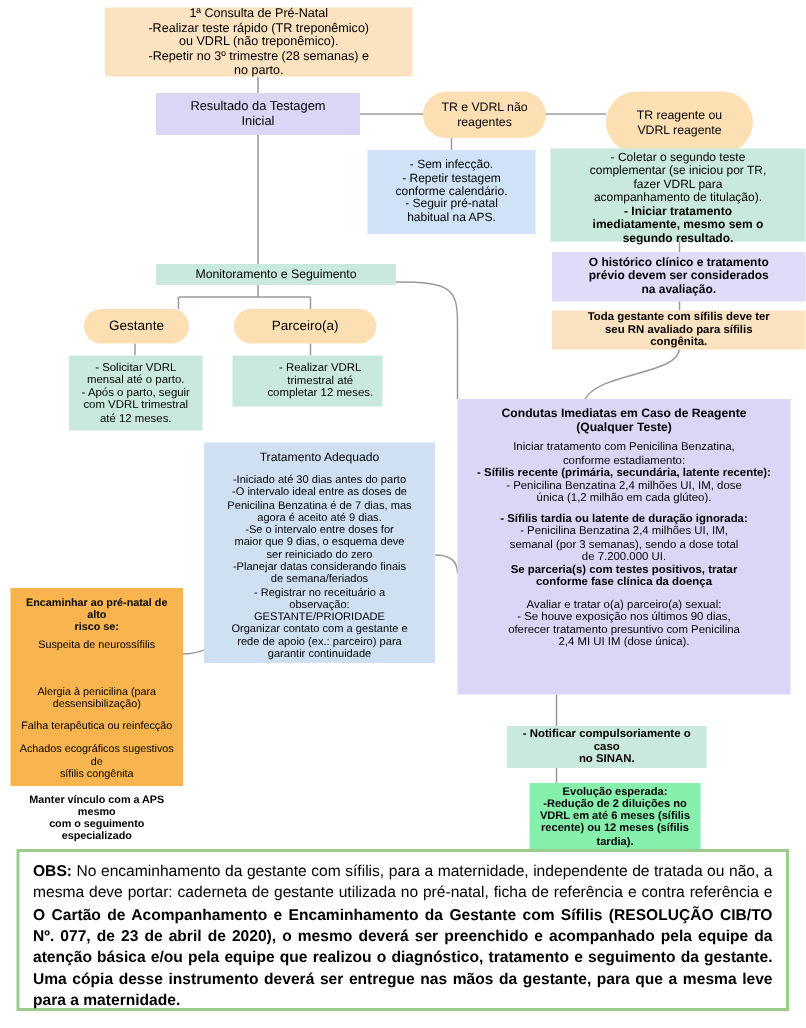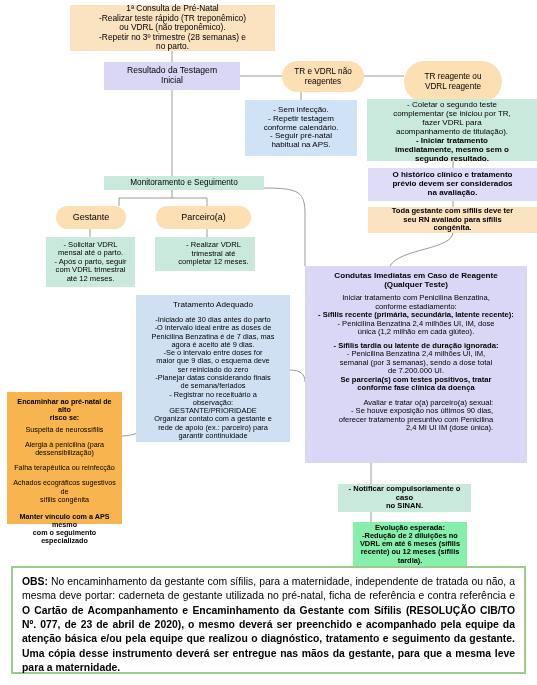--- a/index.html
+++ b/index.html
@@ -190,21 +190,21 @@
 conforme estadiamento:</span>
     <span class="bold" style="white-space:pre-line; display:block;">- Sífilis recente (primária, secundária, latente recente):</span>
     <span style="white-space:pre-line; display:block;">- Penicilina Benzatina 2,4 milhões UI, IM, dose
 única (1,2 milhão em cada glúteo).</span>
     <span class="bold" style="white-space:pre-line; display:block; margin-top:5px;">- Sífilis tardia ou latente de duração ignorada:</span>
     <span style="white-space:pre-line; display:block;">- Penicilina Benzatina 2,4 milhões UI, IM,
 semanal (por 3 semanas), sendo a dose total
 de 7.200.000 UI.</span>
     <span class="bold" style="white-space:pre-line; display:block;">Se parceria(s) com testes positivos, tratar
 conforme fase clínica da doença</span>
-    <span style="white-space:pre-line; display:block; margin-top:6px;text-align:right;">Avaliar e tratar o(a) parceiro(a) sexual:
+    <span style="white-space:pre-line; display:block; margin-top:6px;">Avaliar e tratar o(a) parceiro(a) sexual:
 - Se houve exposição nos últimos 90 dias,
 oferecer tratamento presuntivo com Penicilina
 2,4 MI UI IM (dose única).</span>
   </div>
 
   <div class="node lightblue2 square" style="left:136px; top:295px; width:154px; height:147px; font-size:7.4px;
               flex-direction:column; align-items:center; justify-content:flex-start;
               padding:5px 4px 4px 4px;">
     <span style="font-size:8.1px; display:block; margin-bottom:7px;">Tratamento Adequado</span>
     <span style="white-space:pre-line; display:block;">-Iniciado até 30 dias antes do parto
@@ -222,21 +222,21 @@
     <span style="white-space:pre-line; display:block;">Organizar contato com a gestante e
 rede de apoio (ex.: parceiro) para
 garantir continuidade</span>
   </div>
 
   <div class="node orange square" style="left:7px; top:392px; width:115px; height:132px; font-size:7.2px;
               flex-direction:column; align-items:center; justify-content:flex-start;
               padding:6px 4px 5px 4px;">
     <span class="bold" style="white-space:pre-line; display:block; margin-bottom:4px;">Encaminhar ao pré-natal de alto
 risco se:</span>
-    <span style="white-space:pre-line; display:block; margin-bottom:7px;">Suspeita de neurossífilis</span>
+    <span style="white-space:pre-line; display:block; margin-bottom:23px;">Suspeita de neurossífilis</span>
     <span style="white-space:pre-line; display:block; margin-bottom:7px;">Alergia à penicilina (para
 dessensibilização)</span>
     <span style="white-space:pre-line; display:block; margin-bottom:7px;">Falha terapêutica ou reinfecção</span>
     <span style="white-space:pre-line; display:block; margin-bottom:9px;">Achados ecográficos sugestivos de
 sífilis congênita</span>
     <span class="bold" style="white-space:pre-line; display:block;">Manter vínculo com a APS mesmo
 com o seguimento especializado</span>
   </div>
 
   <div class="node mint square bold" style="left:338px; top:484px; width:133px; height:28px; font-size:7.6px;">- Notificar compulsoriamente o caso

